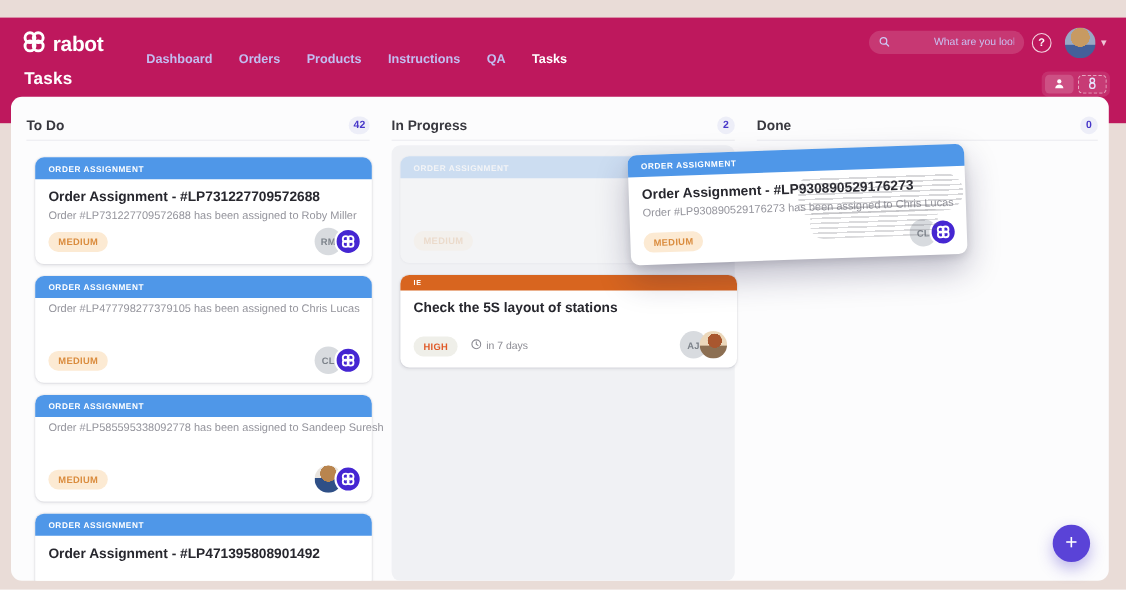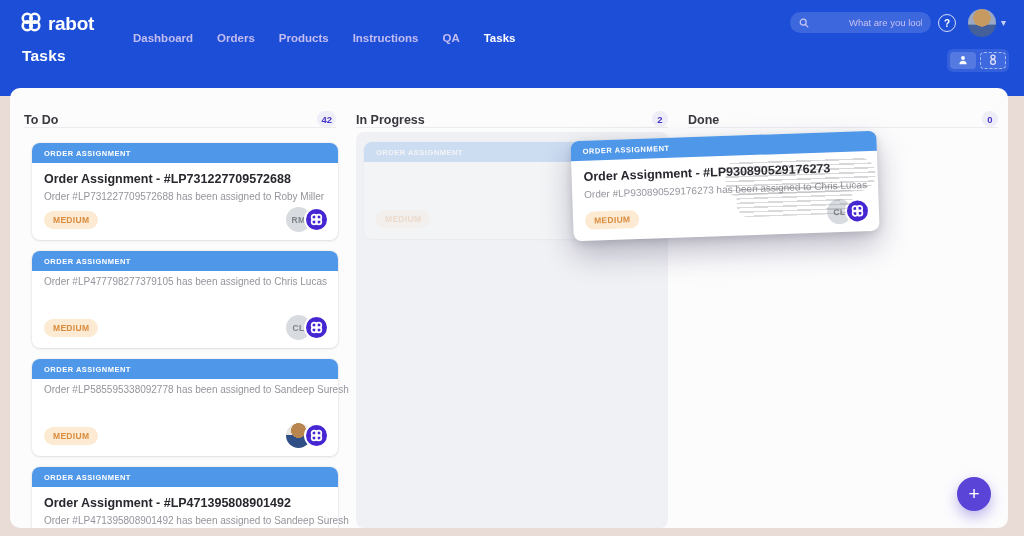--- a/index.html
+++ b/index.html
@@ -1,20 +1,20 @@
 <!DOCTYPE html>
 <html><head>
 <meta charset="utf-8">
 <style>
   * { margin:0; padding:0; box-sizing:border-box; }
   html,body { width:1024px; height:536px; overflow:hidden; }
   body { background:#e9dcd7; font-family:"Liberation Sans", sans-serif; position:relative; }
 
   
-  .header { position:absolute; left:0; top:0; width:1024px; height:96px; background:#1d4ed8; }
+  .header { position:absolute; left:0; top:16px; width:1024px; height:96px; background:#be185d; }
   .brand { position:absolute; left:20px; top:11px; display:flex; align-items:center; gap:6px; cursor:pointer; }
   .brand-text { color:#fff; font-size:19px; font-weight:700; letter-spacing:-0.3px; }
   .nav { position:absolute; left:133px; top:0; height:44px; display:flex; align-items:flex-end; gap:24px; }
   .nav-item { font-size:11.5px; font-weight:600; color:#c3bcf0; cursor:pointer; white-space:nowrap; }
   .nav-item.active { color:#ffffff; font-weight:700; }
 
   .search { position:absolute; left:790px; top:12px; width:141px; height:21px; border-radius:11px;
             background:rgba(255,255,255,.14); display:flex; align-items:center; padding:0 9px; gap:5px; }
   .search input { flex:1; background:transparent; border:none; outline:none; font-size:9.5px;
                   color:#e8e4fb; font-family:"Liberation Sans", sans-serif; min-width:0;margin-left:35px; }
@@ -31,21 +31,21 @@
   .page-title { position:absolute; left:22px; top:47px; color:#fff; font-size:15.5px; font-weight:700; letter-spacing:.2px; }
   .toggles { position:absolute; left:947px; top:49px; display:flex; gap:4px; padding:3px;
              background:rgba(255,255,255,.10); border-radius:6px; }
   .tgl { width:26px; height:17px; border-radius:4px; display:flex; align-items:center; justify-content:center;
          border:none; cursor:pointer; background:rgba(255,255,255,.16); }
   .tgl.outlined { background:rgba(255,255,255,.06); border:1px dashed rgba(255,255,255,.55); }
 
   
   .panel { position:absolute; left:10px; top:88px; width:998px; height:440px; background:#fcfcfd;
            border-radius:10px; overflow:hidden; }
-  .colhead { position:absolute; top:12px; height:28px; display:flex; align-items:flex-end;
+  .colhead { position:absolute; top:12px; height:28px; display:flex; align-items:center;
              justify-content:space-between; border-bottom:1px solid #ececf0; }
   .colname { font-size:12.5px; font-weight:700; color:#38383f; }
   .colcount { min-width:16px; height:16px; padding:0 4px; border-radius:8px; background:#edeef8;
               color:#4636c9; font-size:9.5px; font-weight:700; display:flex; align-items:center; justify-content:center; }
   .lane { position:absolute; left:346px; top:44px; width:312px; height:396px; background:#f0f1f4; border-radius:8px; }
 
   
   .card { position:absolute; width:306px; background:#fff; border-radius:8px;
           box-shadow:0 1px 3px rgba(25,25,50,.10), 0 0 0 1px rgba(25,25,50,.035); cursor:pointer; }
   .order { height:97px; }
@@ -224,30 +224,49 @@
         </svg>
       </div>
     </div>
   </div>
 
   <div class="card order" style="left:22px;top:379px">
     <div class="card-head head-blue">
       <span class="tag">ORDER ASSIGNMENT</span>
     </div>
     <div class="card-title">Order Assignment - #LP471395808901492</div>
-    <div class="card-desc">Order #LP471395808901492 has been assigned to Sandeep Suresh</div>
   </div>
 
   <div class="card order ghost" style="left:354px;top:54px">
     <div class="card-head head-blue">
       <span class="tag">ORDER ASSIGNMENT</span>
     </div>
     <span class="badge medium">MEDIUM</span>
   </div>
 
+  <div class="card task" style="left:354px;top:162px">
+    <div class="card-head head-orange">
+      <span class="tag">IE</span>
+    </div>
+    <div class="card-title">Check the 5S layout of stations</div>
+    <span class="badge high">HIGH</span>
+    <div class="due">
+      <span>
+        <svg width="10" height="10" viewBox="0 0 12 12" fill="none">
+          <circle cx="6" cy="6" r="4.8" stroke="#8b8b93" stroke-width="1.2"></circle>
+          <path d="M6 3.4V6l1.8 1.2" stroke="#8b8b93" stroke-width="1.2" stroke-linecap="round"></path>
+        </svg>
+      </span>
+      <span>in 7 days</span>
+    </div>
+    <div class="avatars">
+      <div class="av initials">AJ</div>
+      <div class="av photo-av2"></div>
+    </div>
+  </div>
 
   <div class="card order dragged">
     <div class="card-head head-blue">
       <span class="tag">ORDER ASSIGNMENT</span>
     </div>
     <div class="card-title">Order Assignment - #LP930890529176273</div>
     <div class="card-desc">Order #LP930890529176273 has been assigned to Chris Lucas</div>
     <span class="badge medium">MEDIUM</span>
     <div class="avatars">
       <div class="av initials">CL</div>

